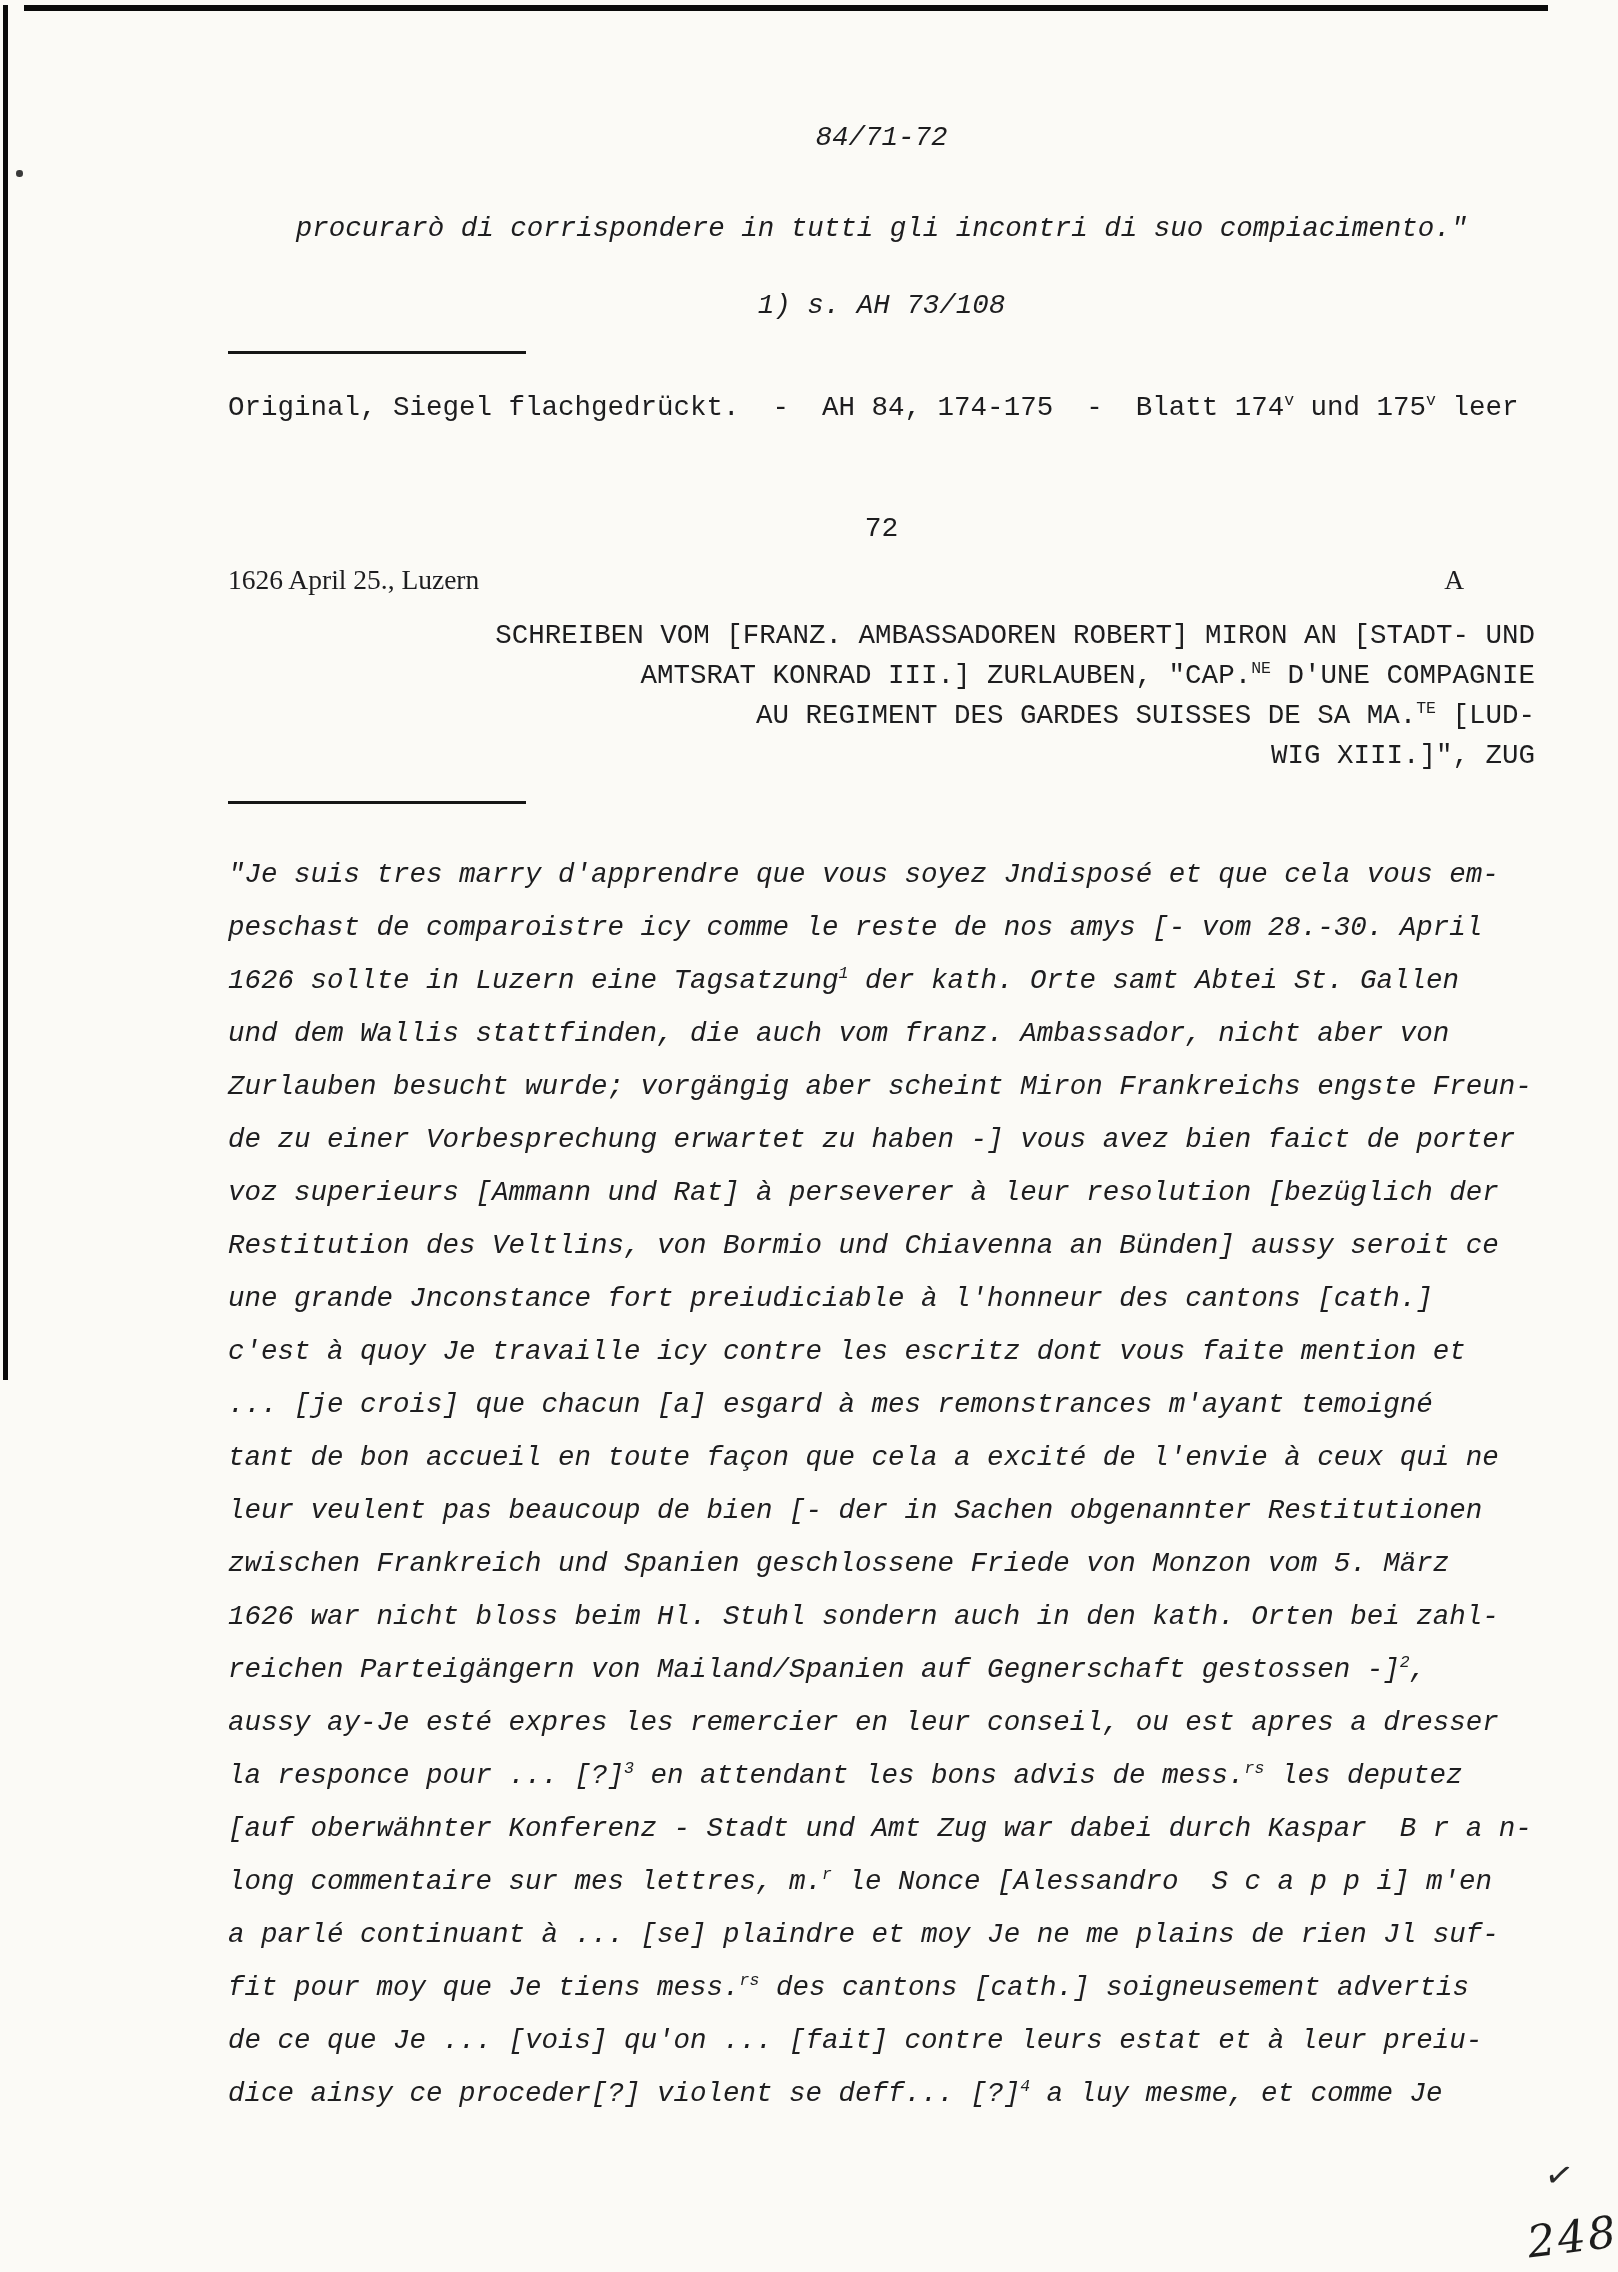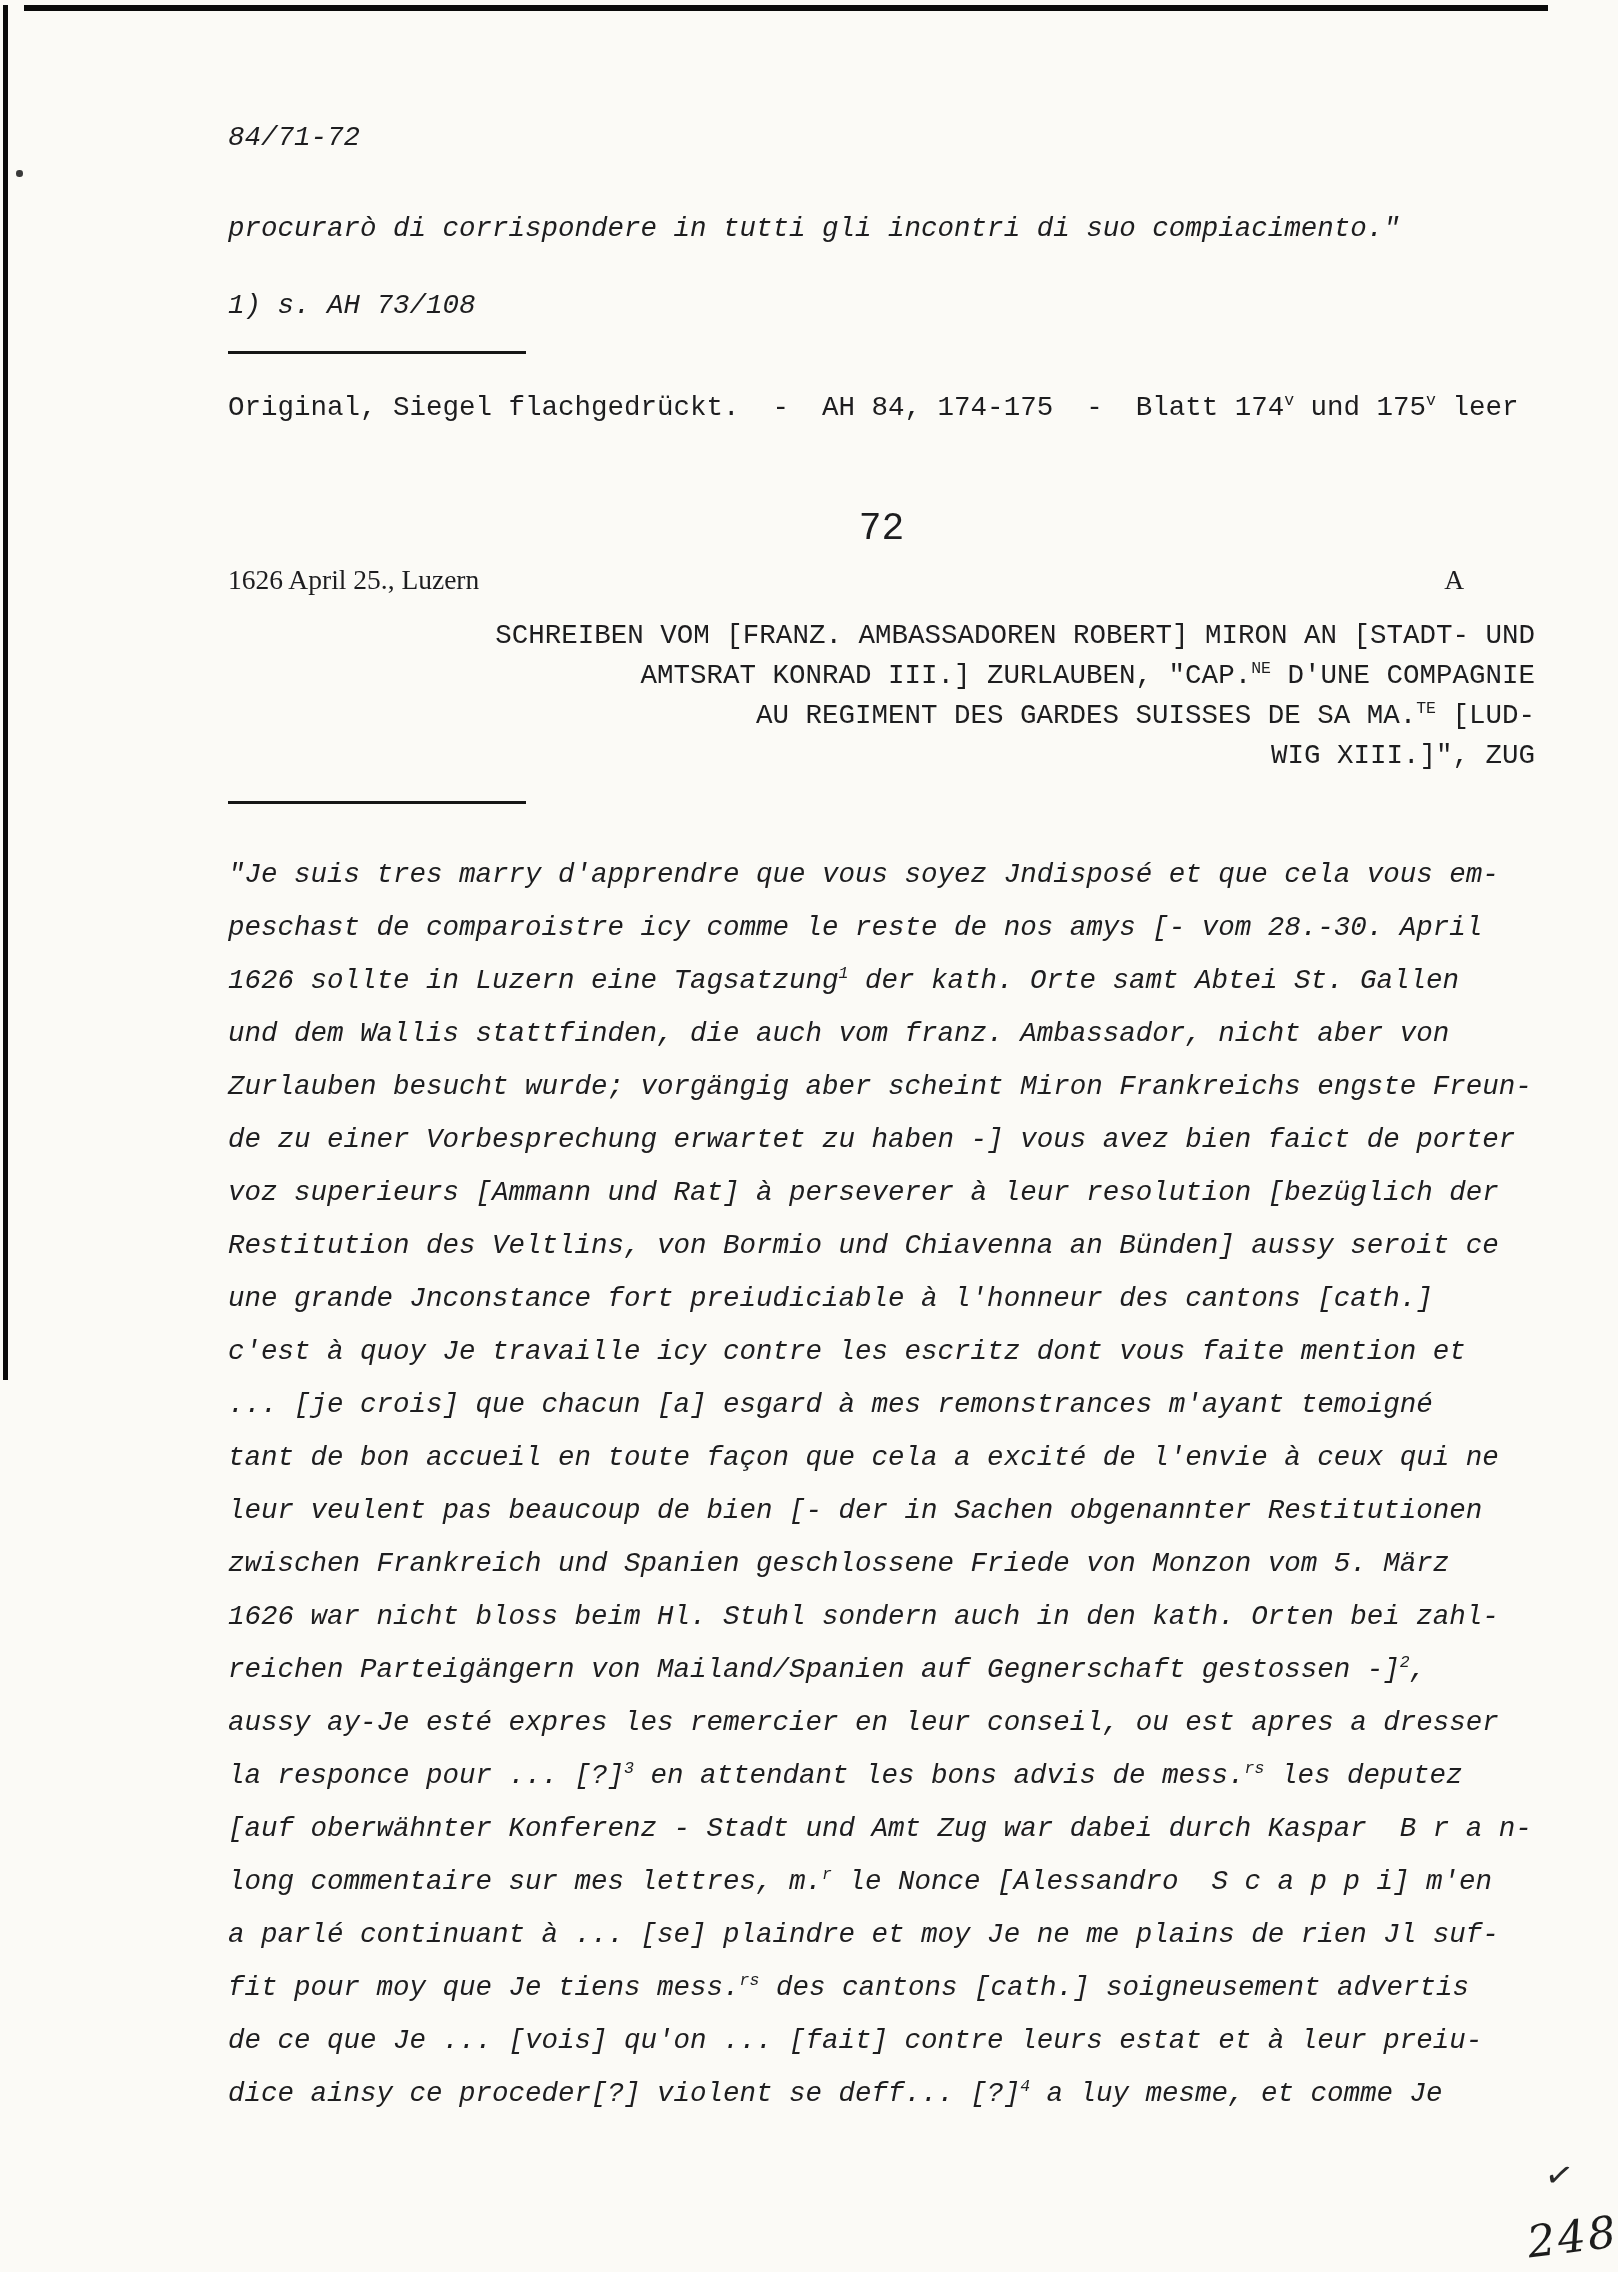--- a/index.html
+++ b/index.html
@@ -10,28 +10,28 @@
     font-family:"Liberation Mono","DejaVu Sans Mono",monospace;
     color:#1d1d1f;
   }
   .artifact { position:absolute; background:#0b0b0b; }
   .artifact.top-edge { left:24px; top:4.9px; width:1524px; height:6.5px; }
   .artifact.left-edge { left:3.2px; top:4.9px; width:4.9px; height:1375px; }
   .artifact.dot { left:16px; top:170px; width:6.5px; height:6.5px; border-radius:50%; background:#3a3a3a; }
 
   .content { position:absolute; left:228px; top:121px; width:1307px; font-size:27.5px; line-height:33px; }
   .single, .line { white-space:pre; }
-  .italic { font-style:italic; }
+  .italic { font-style:italic;text-align:center; }
 
   .closing   { margin-top:58px; }
   .footnote  { margin-top:44px; }
   .rule { width:298px; height:3.2px; background:#161616; }
   .rule1 { margin-top:29px; }
   .provenance { margin-top:37px; }
-  .entry-number { margin-top:87px; text-align:center; font-size:38px; line-height:36px; }
+  .entry-number { margin-top:87px; text-align:center; font-size:28px; line-height:36px; }
   .dateline { margin-top:16px; display:flex; justify-content:space-between; padding-right:71px;font-family:Liberation Serif, serif; }
   .title-block { margin-top:19.4px;text-align:right; }
   .title-block .line { line-height:40px; }
   .rule2 { margin-top:25px; }
   .body-block { margin-top:44px; font-style:italic; }
   .body-block .line { line-height:53px; }
 
   sup { font-size:0.6em; vertical-align:super; line-height:0; }
 
   .hw-check {

